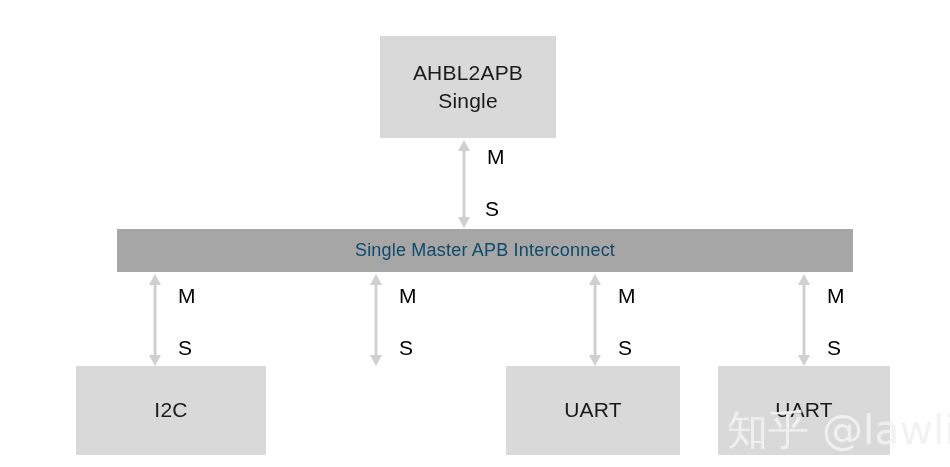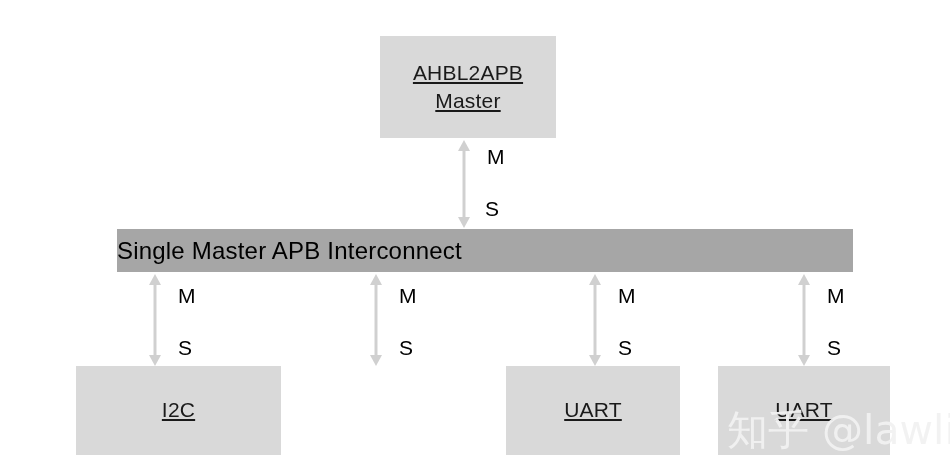--- a/index.html
+++ b/index.html
@@ -27,31 +27,31 @@
     flex-direction: column;
     align-items: center;
     justify-content: center;
     text-align: center;
     background: #d9d9d9;
     color: #1a1a1a;
     font-size: 21px;
     line-height: 1.35;
     letter-spacing: .2px;
   }
-  .block .line { display: block; text-decoration: underline; }
+  .block .line { display: block; }
 
   .bar {
     position: absolute;
     box-sizing: border-box;
     display: flex;
     align-items: center;
-    justify-content: flex-start;
+    justify-content: center;
     background: #a6a6a6;
-    color: #000000;
-    font-size: 24px;
+    color: #0c4a6e;
+    font-size: 18px;
     letter-spacing: .2px;
   }
 
   
   .arrow {
     position: absolute;
     width: 14px;
   }
   .arrow svg { display: block; overflow: visible; }
 
@@ -74,21 +74,21 @@
     opacity: .95;
   }
 </style>
 </head>
 <body>
 
 <div id="canvas">
 
   <div class="block" style="left:380px; top:36px; width:176px; height:102px;">
     <span class="line">AHBL2APB</span>
-    <span class="line">Master</span>
+    <span class="line">Single</span>
   </div>
 
   <div class="arrow" style="left:457px; top:140px; height:88px;">
     <svg width="14" height="88" viewBox="0 0 14 88" aria-hidden="true">
       <line x1="7" y1="9" x2="7" y2="79" stroke="#d0d0d0" stroke-width="3"></line>
       <polygon points="7,0 13,11 1,11" fill="#d0d0d0"></polygon>
       <polygon points="7,88 13,77 1,77" fill="#d0d0d0"></polygon>
     </svg>
   </div>
   <div class="arrow-label" style="left:487px; top:146px;">M</div>
@@ -131,21 +131,21 @@
   <div class="arrow" style="left:797px; top:274px; height:92px;">
     <svg width="14" height="92" viewBox="0 0 14 92" aria-hidden="true">
       <line x1="7" y1="9" x2="7" y2="83" stroke="#d0d0d0" stroke-width="3"></line>
       <polygon points="7,0 13,11 1,11" fill="#d0d0d0"></polygon>
       <polygon points="7,92 13,81 1,81" fill="#d0d0d0"></polygon>
     </svg>
   </div>
   <div class="arrow-label" style="left:827px; top:285px;">M</div>
   <div class="arrow-label" style="left:827px; top:337px;">S</div>
 
-  <div class="block" style="left:76px; top:366px; width:205px; height:89px;">
+  <div class="block" style="left:76px; top:366px; width:190px; height:89px;">
     <span class="line">I2C</span>
   </div>
 
 
   <div class="block" style="left:506px; top:366px; width:174px; height:89px;">
     <span class="line">UART</span>
   </div>
 
   <div class="block" style="left:718px; top:366px; width:172px; height:89px;">
     <span class="line">UART</span>

